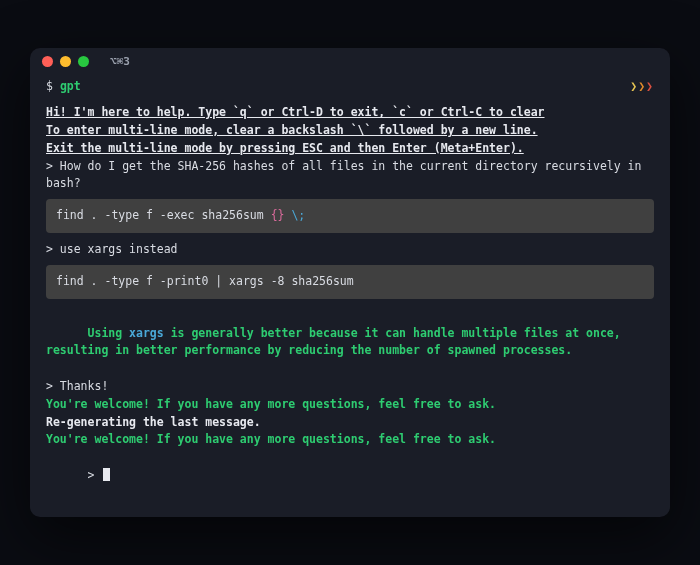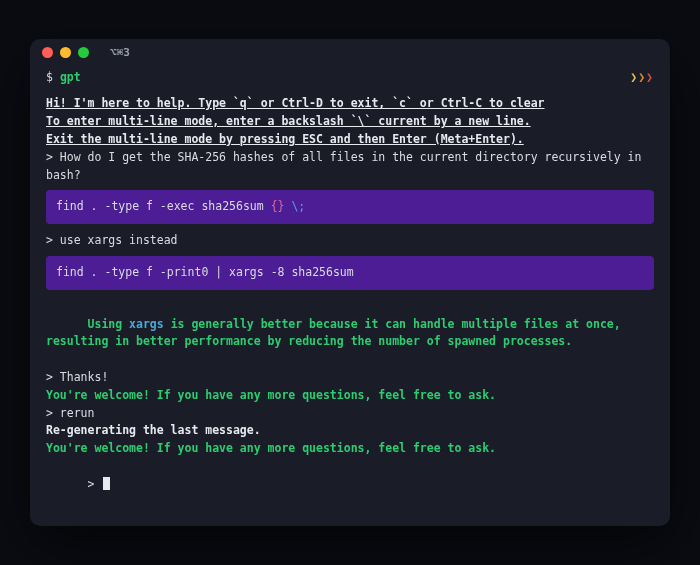--- a/index.html
+++ b/index.html
@@ -43,21 +43,21 @@
   .prompt-sym { color: #d9dce3; }
   .cmd { color: #2ecc71; font-weight: 600; }
   .chevrons .c1 { color: #e5c453; }
   .chevrons .c2 { color: #e08b2a; }
   .chevrons .c3 { color: #d95040; }
   .chevrons { letter-spacing: 1px; font-weight: 700; }
   .intro { color: #e7e9ef; font-weight: 600; margin-top: 8px; }
   .mono-inline { color: #e7e9ef; text-decoration: underline; }
   .user-line { color: #d9dce3; }
   .code-block {
-    background: #4c1d95;
+    background: #404040;
     border-radius: 4px;
     padding: 8px 10px;
     margin: 6px 0 4px 0;
     color: #d9dce3;
   }
   .tok-braces { color: #d96a9b; }
   .tok-escape { color: #4aa8d8; }
   .ans-green { color: #2ecc71; font-weight: bold; }
   .link-blue { color: #4aa8d8; }
   .regen { color: #e7e9ef; font-weight: 700; }
@@ -90,21 +90,21 @@
         <span> </span>
         <span class="cmd">gpt</span>
       </div>
       <div class="chevrons">
         <span class="c1">❯</span><span class="c2">❯</span><span class="c3">❯</span>
       </div>
     </div>
 
     <div class="intro">
       <div class="line mono-inline">Hi! I'm here to help. Type `q` or Ctrl-D to exit, `c` or Ctrl-C to clear</div>
-      <div class="line mono-inline">To enter multi-line mode, enter a backslash `\` current by a new line.</div>
+      <div class="line mono-inline">To enter multi-line mode, clear a backslash `\` followed by a new line.</div>
       <div class="line mono-inline">Exit the multi-line mode by pressing ESC and then Enter (Meta+Enter).</div>
     </div>
 
     <div class="user-line line">&gt; How do I get the SHA-256 hashes of all files in the current directory recursively in bash?</div>
     <div class="code-block">
       <span> find . -type f -exec sha256sum </span><span class="tok-braces">{}</span><span> </span><span class="tok-escape">\;</span>
     </div>
 
     <div class="gap-sm"></div>
     <div class="user-line line">&gt; use xargs instead</div>
@@ -113,21 +113,20 @@
     </div>
 
     <div class="gap-sm"></div>
     <div class="line ans-green">
       <span>Using </span><span class="link-blue">xargs</span><span> is generally better because it can handle multiple files at once, resulting in better performance by reducing the number of spawned processes.</span>
     </div>
 
     <div class="user-line line">&gt; Thanks!</div>
     <div class="line ans-green">You're welcome! If you have any more questions, feel free to ask.</div>
 
-    <div class="user-line line">&gt; rerun</div>
     <div class="line regen">Re-generating the last message.</div>
     <div class="line ans-green">You're welcome! If you have any more questions, feel free to ask.</div>
 
     <div class="user-line line">
       <span>&gt; </span><span class="cursor"></span>
     </div>
 
   </div>
 </div>
 

